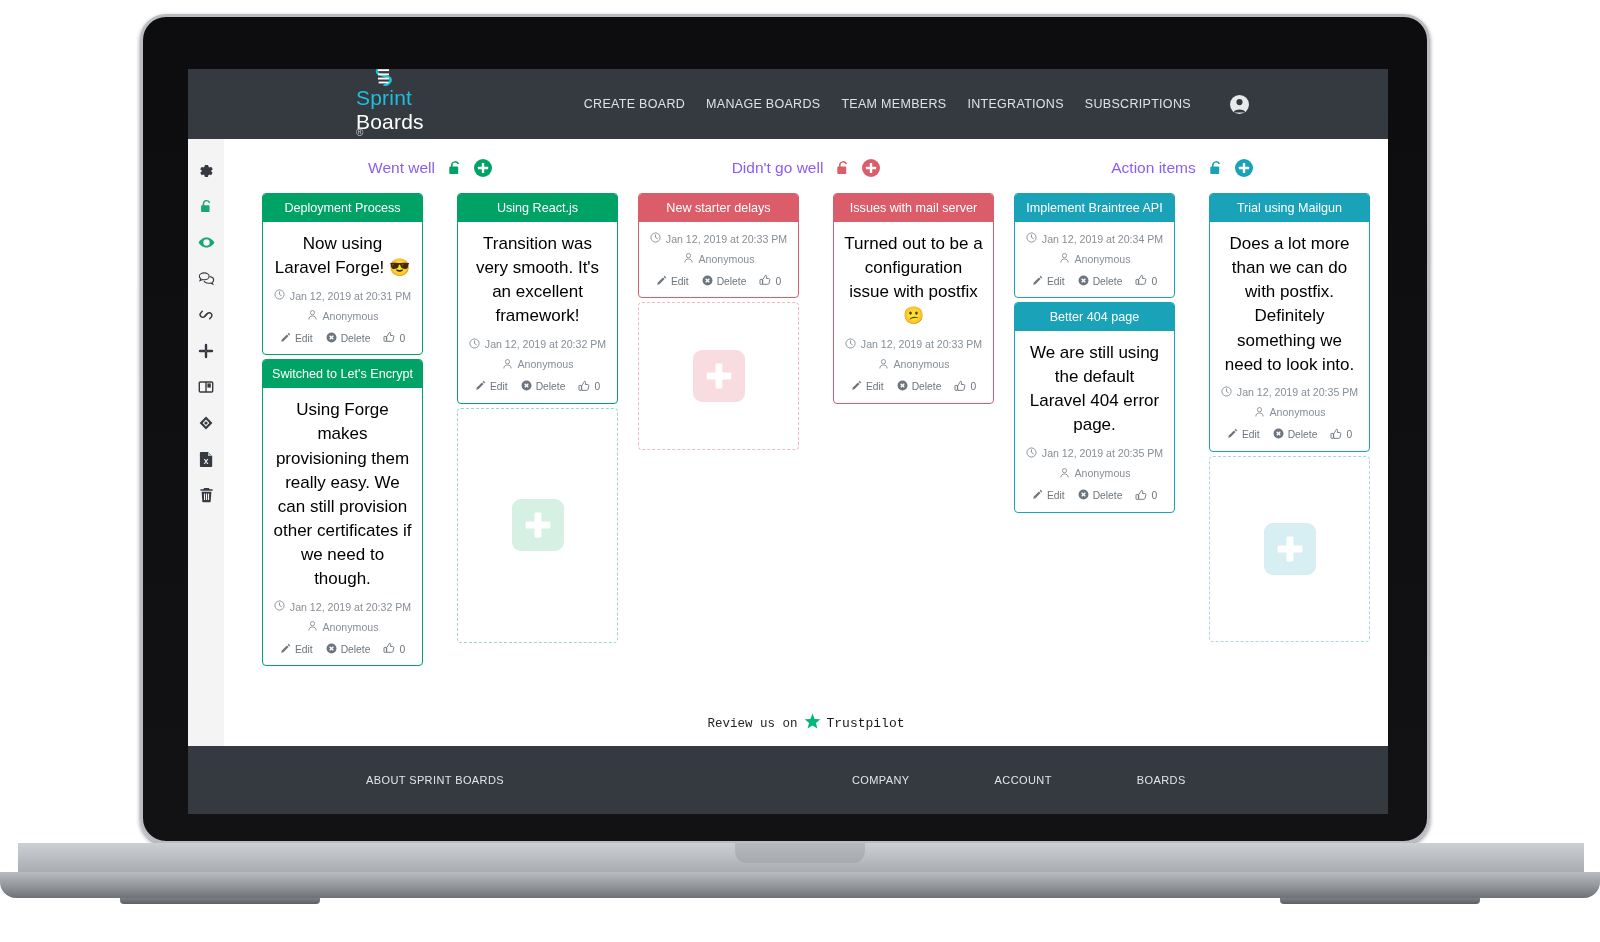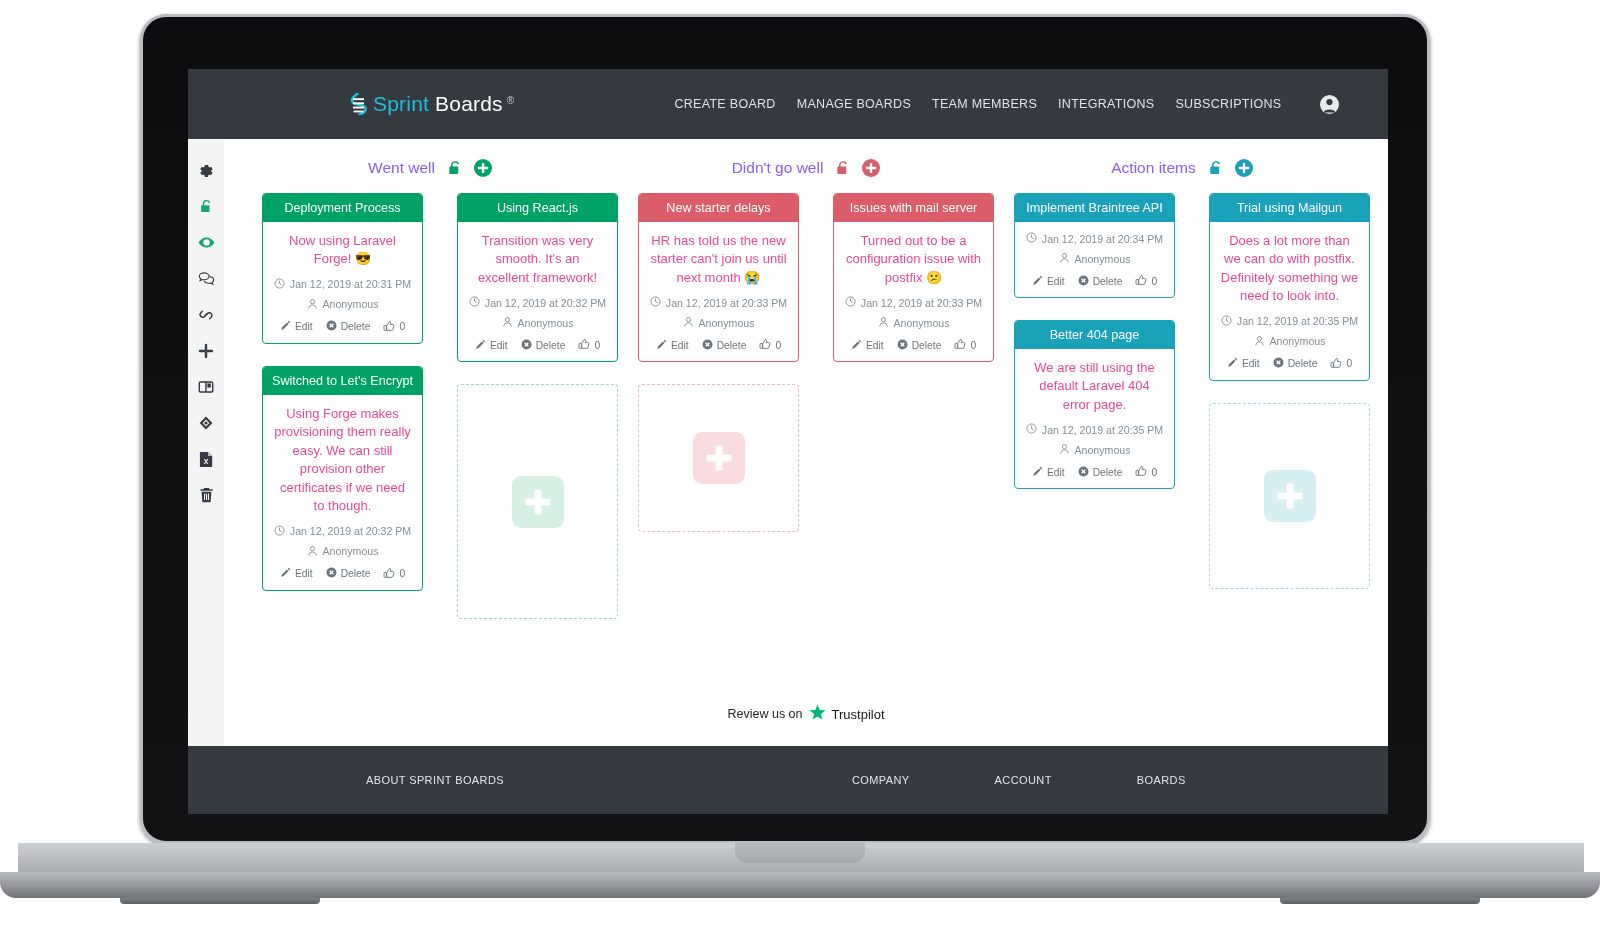--- a/index.html
+++ b/index.html
@@ -61,21 +61,21 @@
   .app { width: 1200px; height: 745px; display: flex; flex-direction: column; background:#fff; }
 
   
   .navbar {
     height: 70px; background: #343a40;
     display: flex; align-items: center; flex-shrink: 0;
   }
   .brand {
     display: flex; align-items: baseline;
     margin-left: 162px;
-    font-size: 21px; letter-spacing: .2px;
+    font-size: 21px; letter-spacing: .2px; flex-direction: column;
   }
   .brand-mark {
     width: 17px; height: 22px; margin-right: 6px; align-self: center;
     display:inline-block;
   }
   .brand-sprint { color: #20bedd; font-weight: 400; }
   .brand-boards { color: #ffffff; font-weight: 400; margin-left: 6px; }
   .brand-reg { color: #c9ccd0; font-size: 10px; margin-left: 4px; position: relative; top: -7px; }
 
   .nav-links {
@@ -107,33 +107,33 @@
   .column { flex: 1 1 0; min-width: 0; }
 
   .col-head {
     display: flex; align-items: center; justify-content: center;
     gap: 11px; height: 34px; margin-bottom: 8px;
   }
   .col-title { font-size: 15.5px; color: #8b5cf6; }
   .col-lock, .col-add { display:flex; align-items:center; cursor:pointer; }
 
   .col-cards { display: flex; gap: 14px; }
-  .col-stack { flex: 1 1 0; min-width: 0; display: flex; flex-direction: column; gap: 22px; padding-left: 20px; }
+  .col-stack { flex: 1 1 0; min-width: 0; display: flex; flex-direction: column; gap: 4px; padding-left: 20px; }
 
   
   .card {
     border: 1px solid; border-radius: 4px; overflow: hidden; background: #fff;
   }
   .card-head {
     text-align: center; color: #fff; font-size: 12.6px;
     padding: 7px 6px; font-weight: 400;
   }
   .card-body { padding: 10px 10px 9px 10px; text-align: center; }
   .card-text {
-    font-size: 13px; color: #ec4899; line-height: 1.42; margin-bottom: 9px; text-align: center;
+    font-size: 17px; color: #000000; line-height: 1.42; margin-bottom: 9px; text-align: center;
   }
   .meta-row {
     display: flex; align-items: center; justify-content: center; gap: 5px;
     font-size: 10.6px; color: #868e96; margin-bottom: 7px;
   }
   .card-actions {
     display: flex; align-items: center; justify-content: center; gap: 13px;
     font-size: 10.3px; color: #6c757d; padding-top: 2px;
   }
   .act { display:flex; align-items:center; gap: 4px; cursor: pointer; }
@@ -146,21 +146,21 @@
   }
   .plus-box {
     width: 52px; height: 52px; border-radius: 9px;
     display: flex; align-items: center; justify-content: center;
   }
   .plus-box svg { display:block; }
 
   
   .trustpilot {
     display: flex; align-items: center; justify-content: center; gap: 6px;
-    font-size: 12.5px; color: #212529; margin-top: auto; padding-bottom: 22px;
+    font-size: 12.5px; color: #212529; margin-top: auto; padding-bottom: 12px; font-family: Liberation Mono, monospace;
   }
   .tp-name { font-size: 13px; color:#191919; }
 
   
   .footer {
     height: 68px; background: #343a40; flex-shrink: 0;
     display: flex; align-items: center;
   }
   .foot-link {
     color: #e3e6e8; font-size: 11px; letter-spacing: .4px;
@@ -461,21 +461,20 @@
                         <rect x="7.8" y="3.9" width="2.4" height="10.2" rx="0.5" fill="#ffffff"></rect>
                         <rect x="3.9" y="7.8" width="10.2" height="2.4" rx="0.5" fill="#ffffff"></rect>
                       </svg>
                     </span>
                   </div>
                   <div class="col-cards">
                     <div class="col-stack">
                       <div class="card" style="border-color: rgb(219, 93, 105);">
                         <div class="card-head" style="background: rgb(219, 93, 105);">New starter delays</div>
                         <div class="card-body">
-                          <div class="card-text">HR has told us the new starter can't join us until next month 😭</div>
                           <div class="meta-row">
                             <span><svg width="11" height="11" viewBox="0 0 12 12" fill="none" stroke="#868e96" stroke-width="1">
                                 <circle cx="6" cy="6" r="5"></circle>
                                 <path d="M6 3.2V6l2 1.3" stroke-linecap="round"></path>
                               </svg></span>
                             <span>Jan 12, 2019 at 20:33 PM</span>
                           </div>
                           <div class="meta-row">
                             <span><svg width="11" height="11" viewBox="0 0 12 12" fill="none" stroke="#868e96" stroke-width="1">
                                 <circle cx="6" cy="4" r="2.3"></circle>

